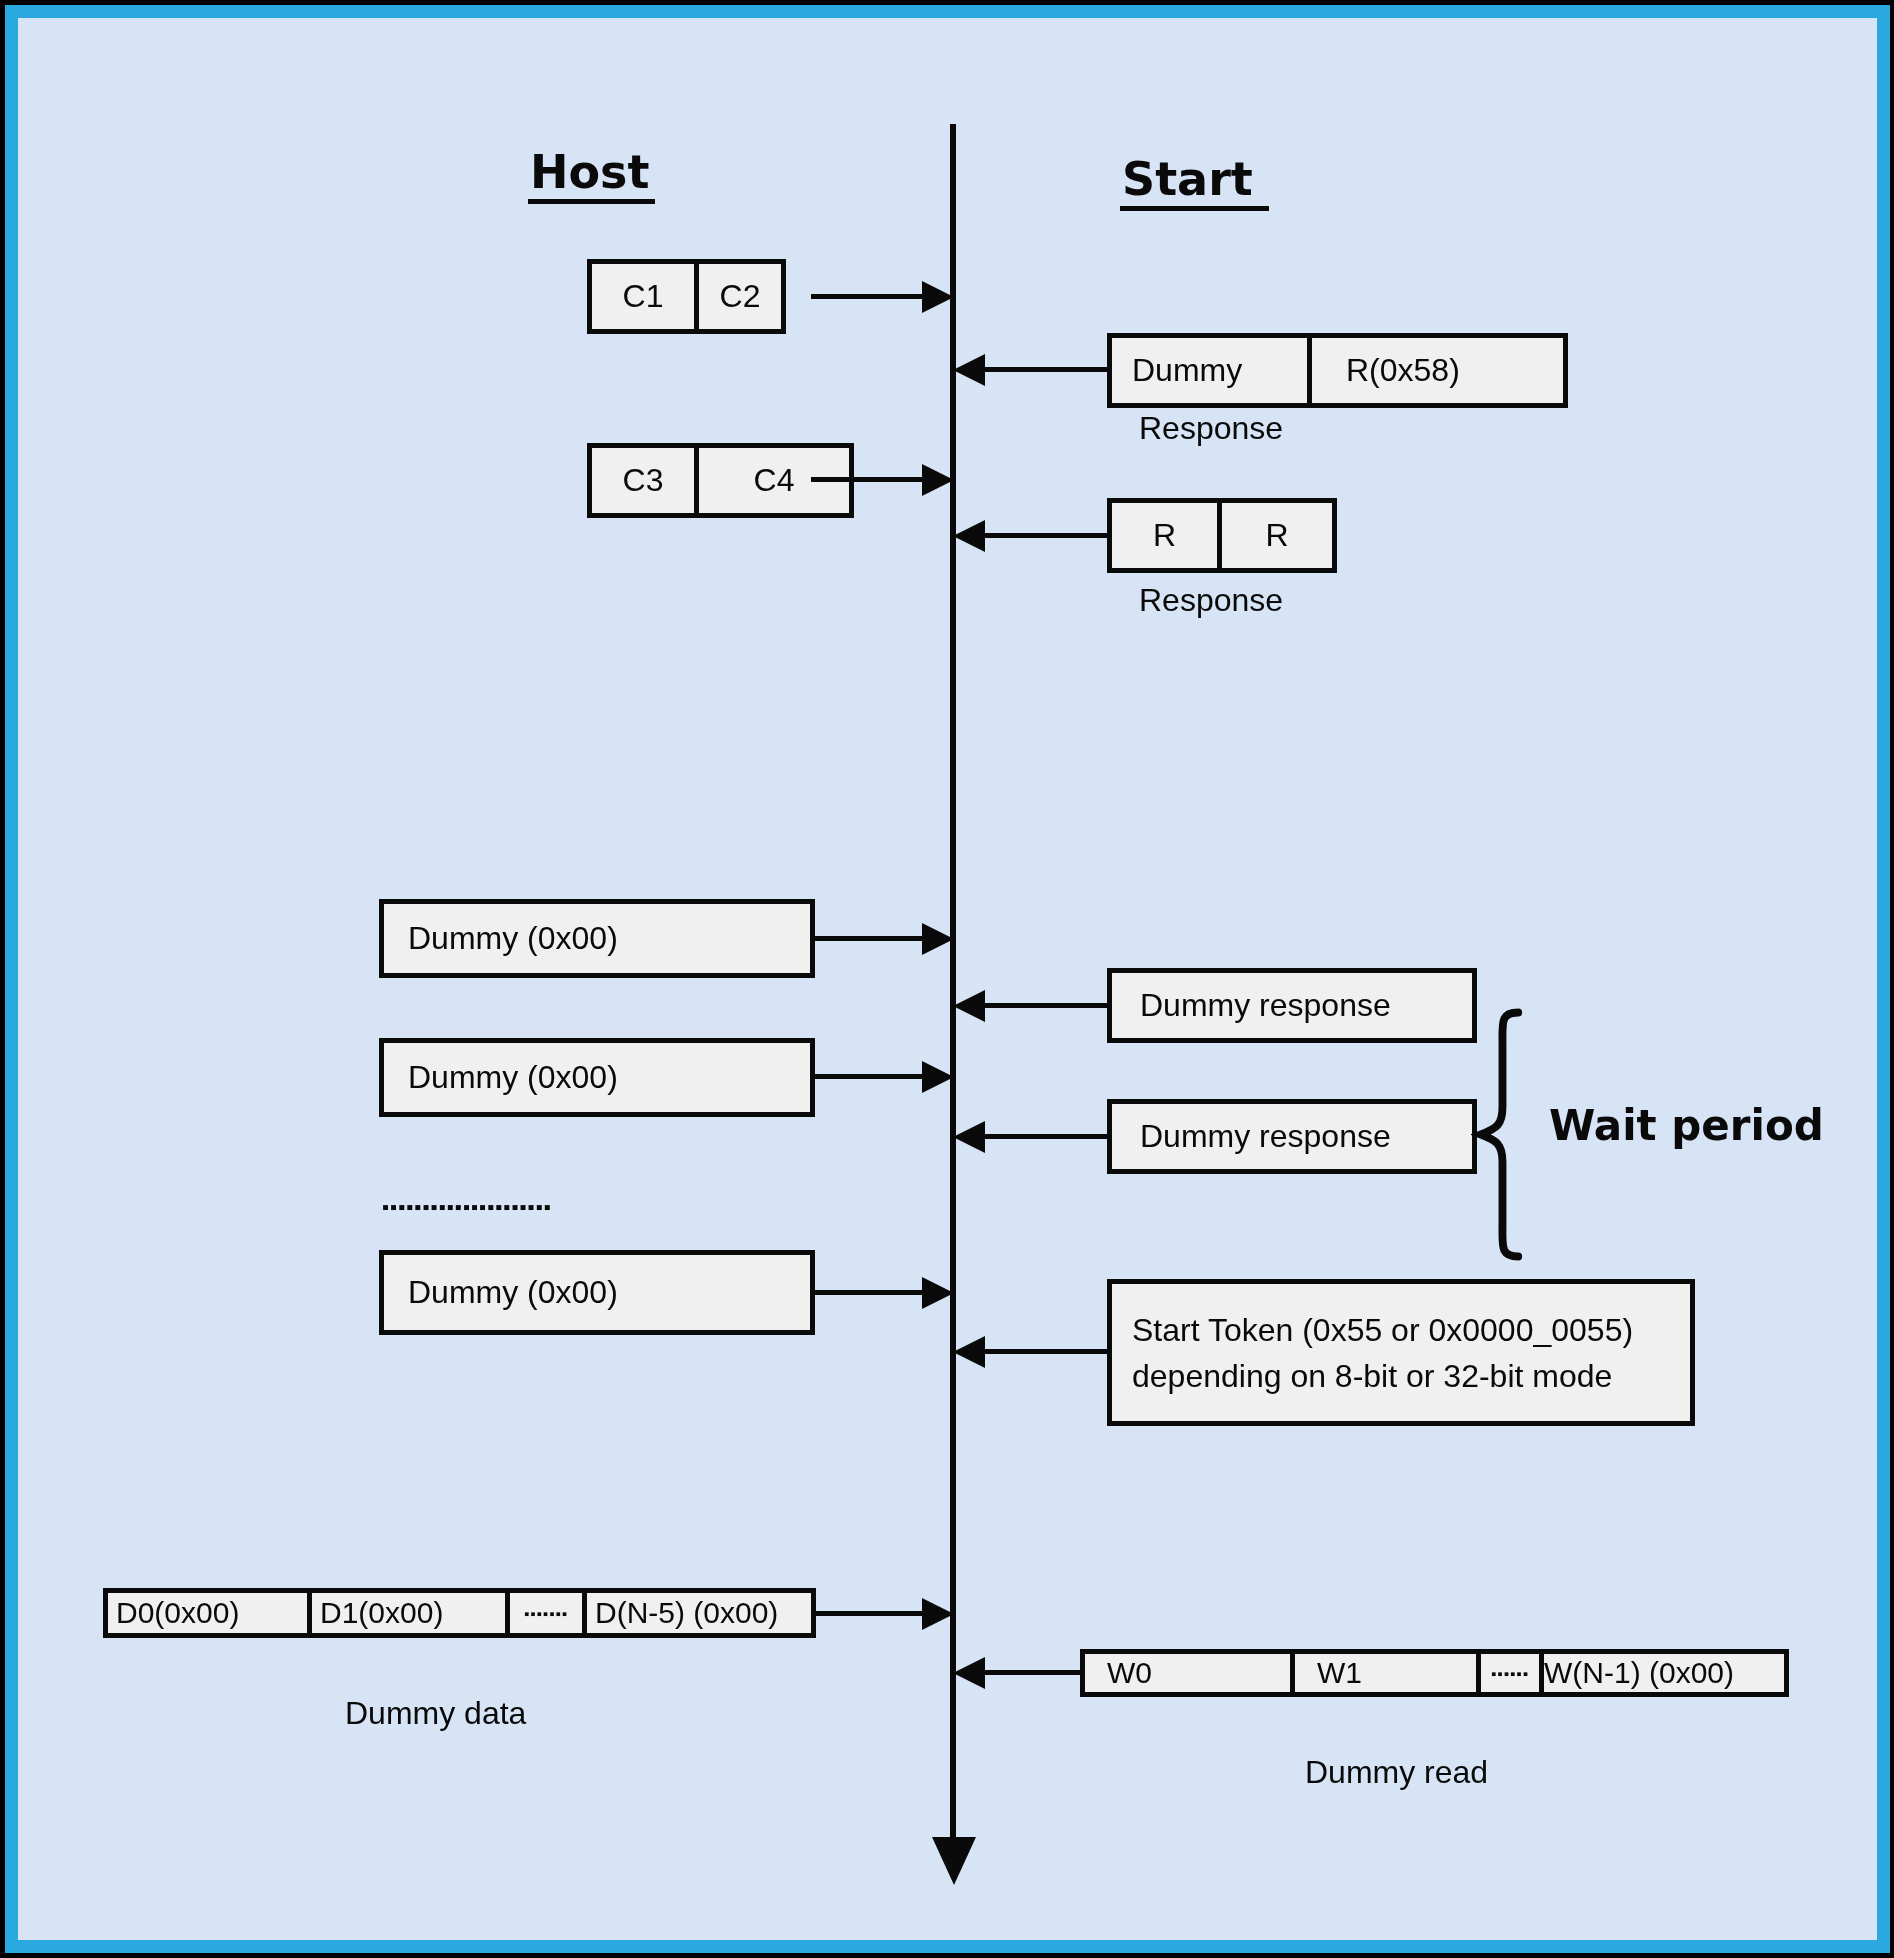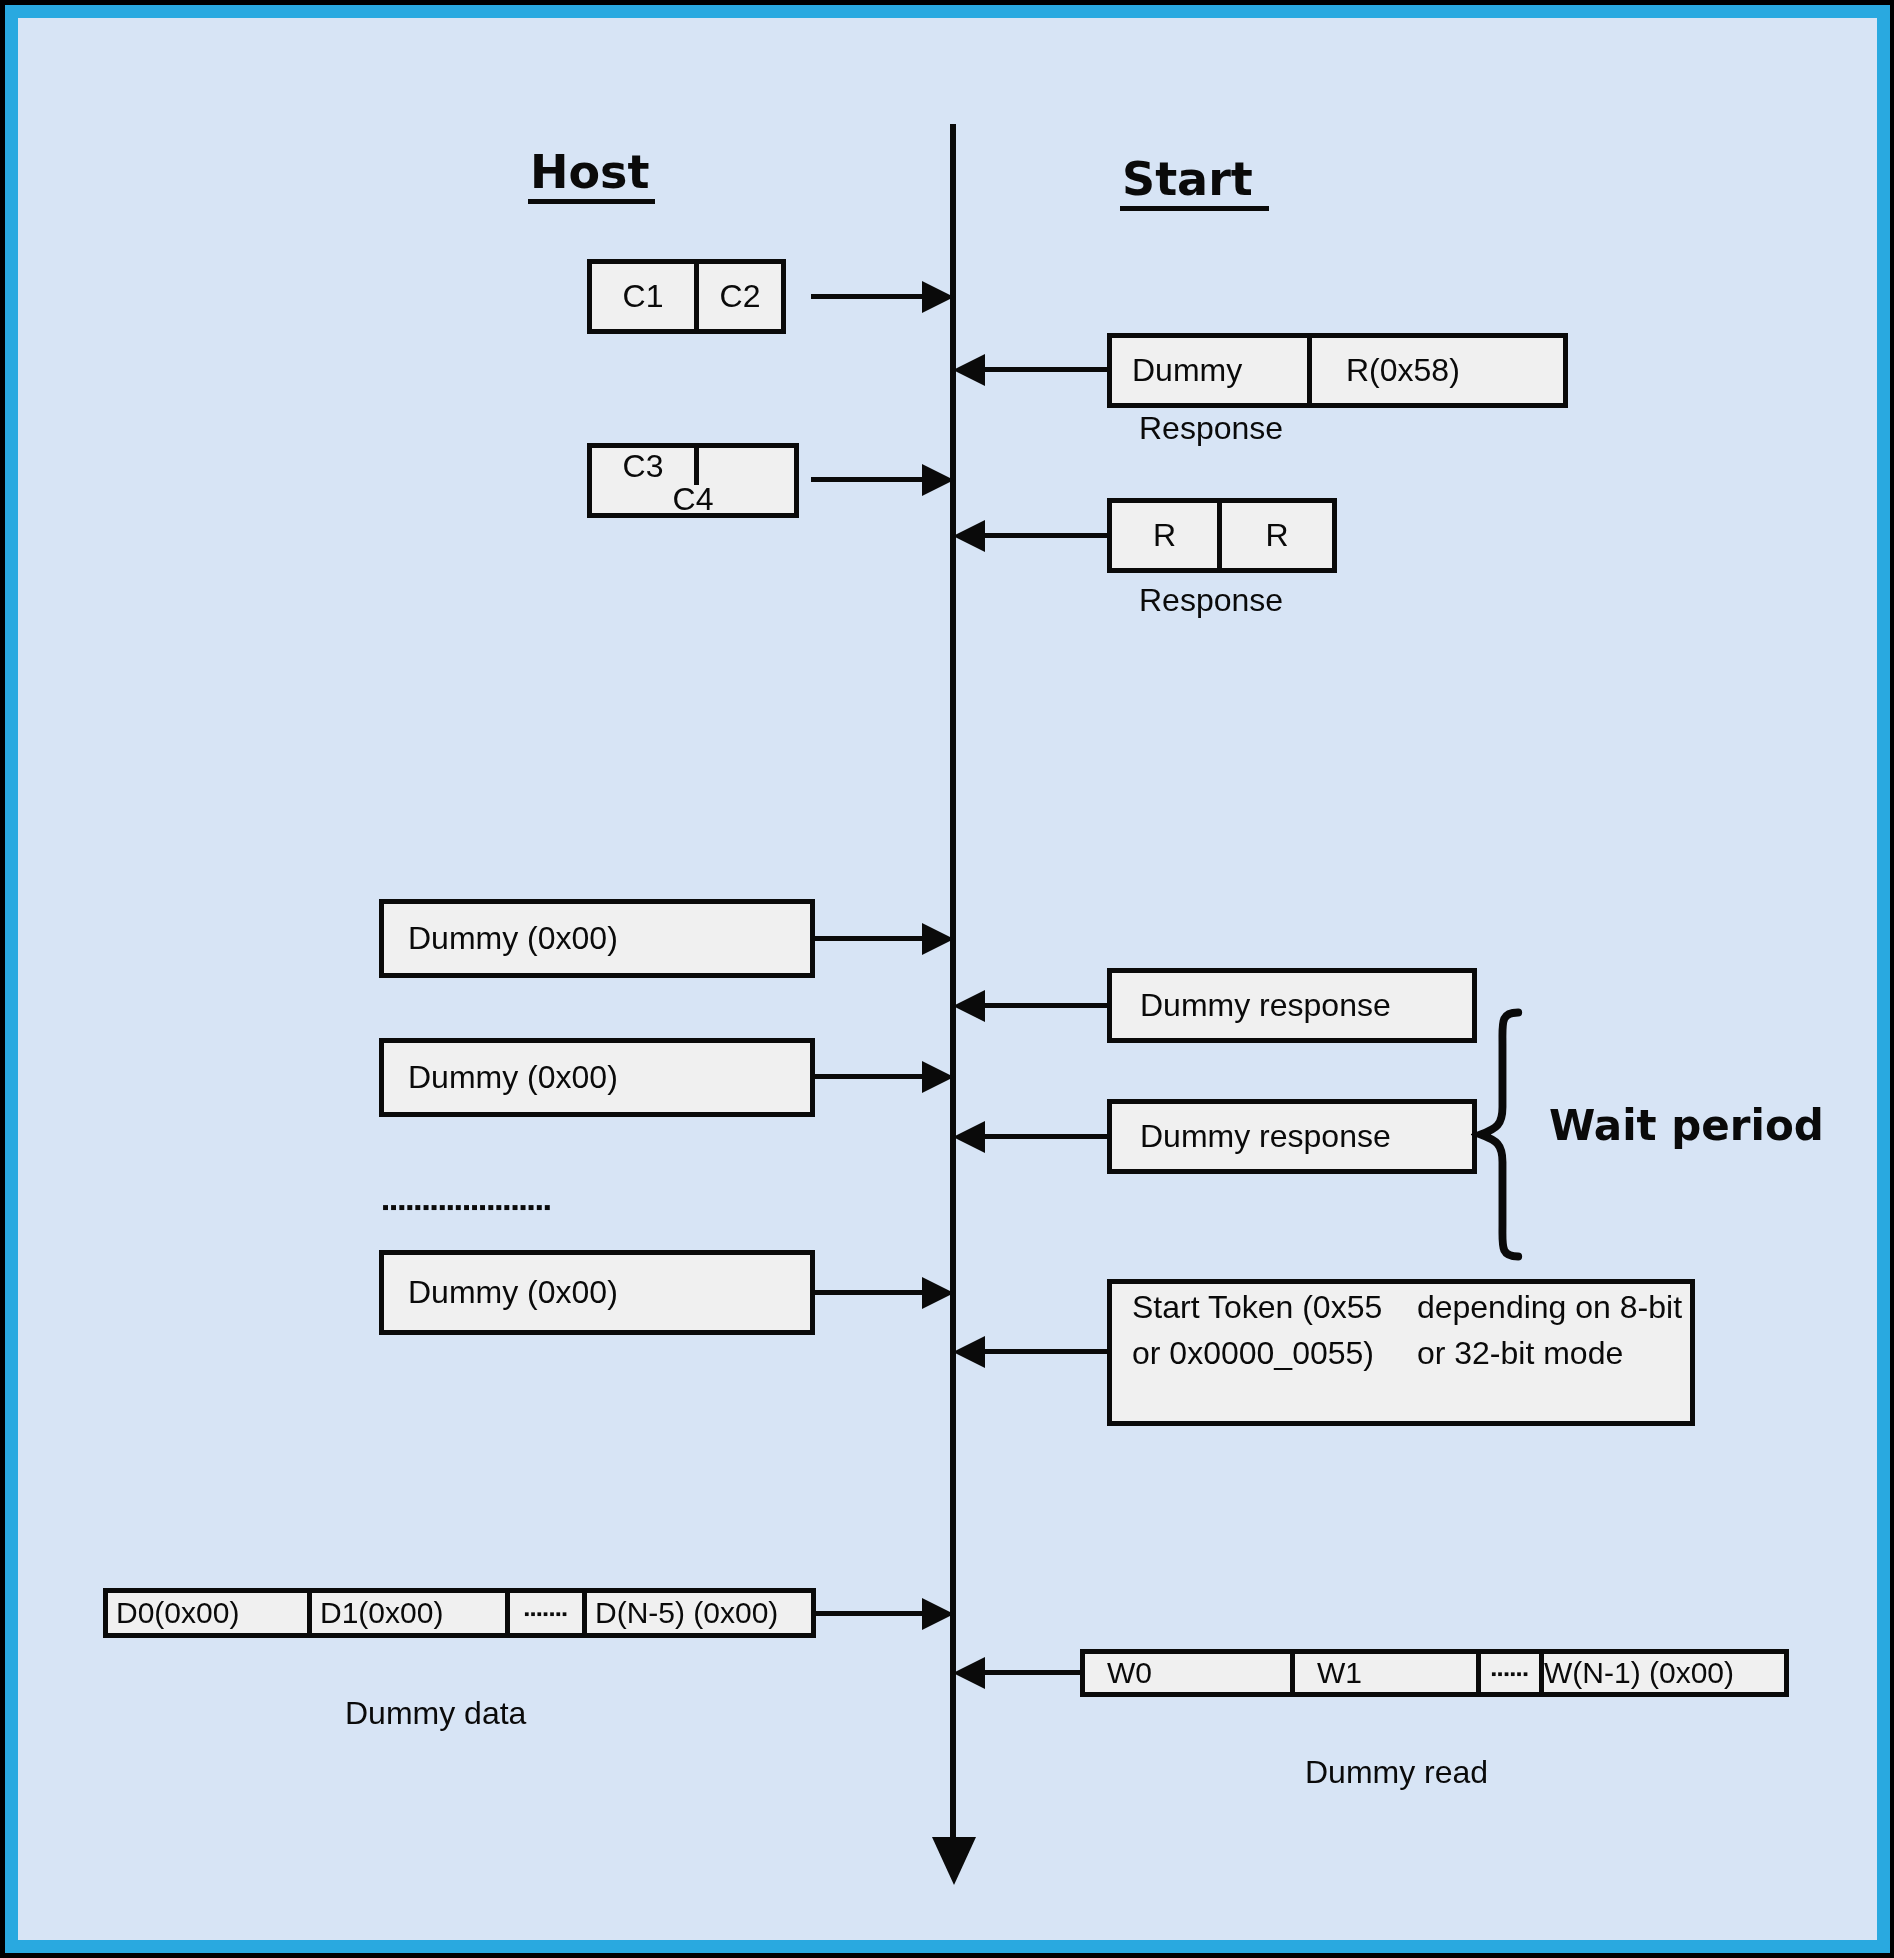--- a/index.html
+++ b/index.html
@@ -118,20 +118,21 @@
     position: absolute;
     font-size: 20px;
     letter-spacing: 1px;
     white-space: nowrap;
   }
   .cell-dots {
     font-size: 15px;
     letter-spacing: 1px;
   }
   .two-line {
+    flex-direction: column;
     align-items: flex-start !important;
     justify-content: center;
     line-height: 46px;
   }
   .wait-label {
     position: absolute;
     font-family: "DejaVu Sans", "Liberation Sans", sans-serif;
     font-weight: 700;
     font-size: 42px;
     white-space: nowrap;
@@ -157,21 +158,21 @@
   </div>
   <div class="harrow right" style="left:811px; top:294px; width:111px;"></div>
 
   <div class="box" style="left:1107px; top:333px; width:461px; height:75px;">
     <div class="cell divided" style="width:200px; padding-left:20px;">Dummy</div>
     <div class="cell" style="flex:1; padding-left:34px;">R(0x58)</div>
   </div>
   <div class="harrow left" style="left:985px; top:367px; width:122px;"></div>
   <div class="caption" style="left:1139px; top:410px;">Response</div>
 
-  <div class="box" style="left:587px; top:443px; width:212px; height:75px;flex-direction:column;">
+  <div class="box" style="left:587px; top:443px; width:267px; height:75px;">
     <div class="cell divided center" style="width:107px;">C3</div>
     <div class="cell center" style="flex:1;">C4</div>
   </div>
   <div class="harrow right" style="left:811px; top:477px; width:111px;"></div>
 
   <div class="box" style="left:1107px; top:498px; width:230px; height:75px;">
     <div class="cell divided center" style="width:110px;">R</div>
     <div class="cell center" style="flex:1;">R</div>
   </div>
   <div class="harrow left" style="left:985px; top:533px; width:122px;"></div>

